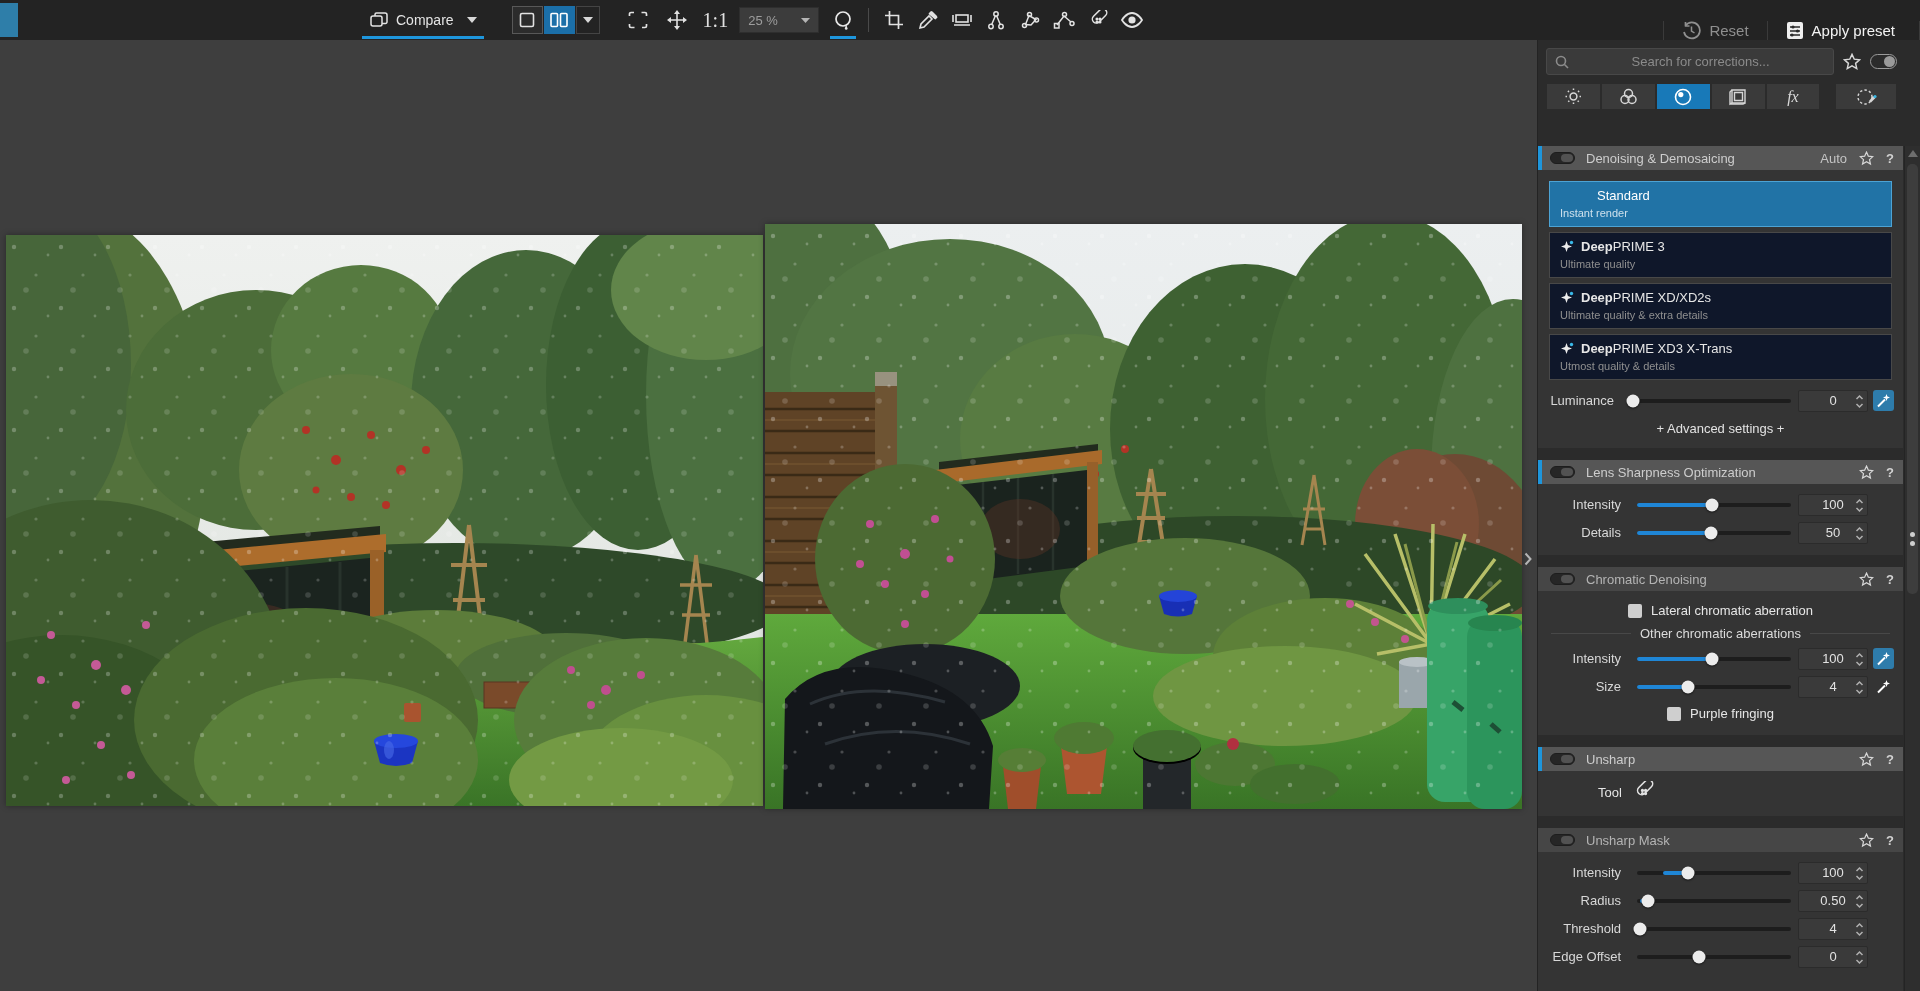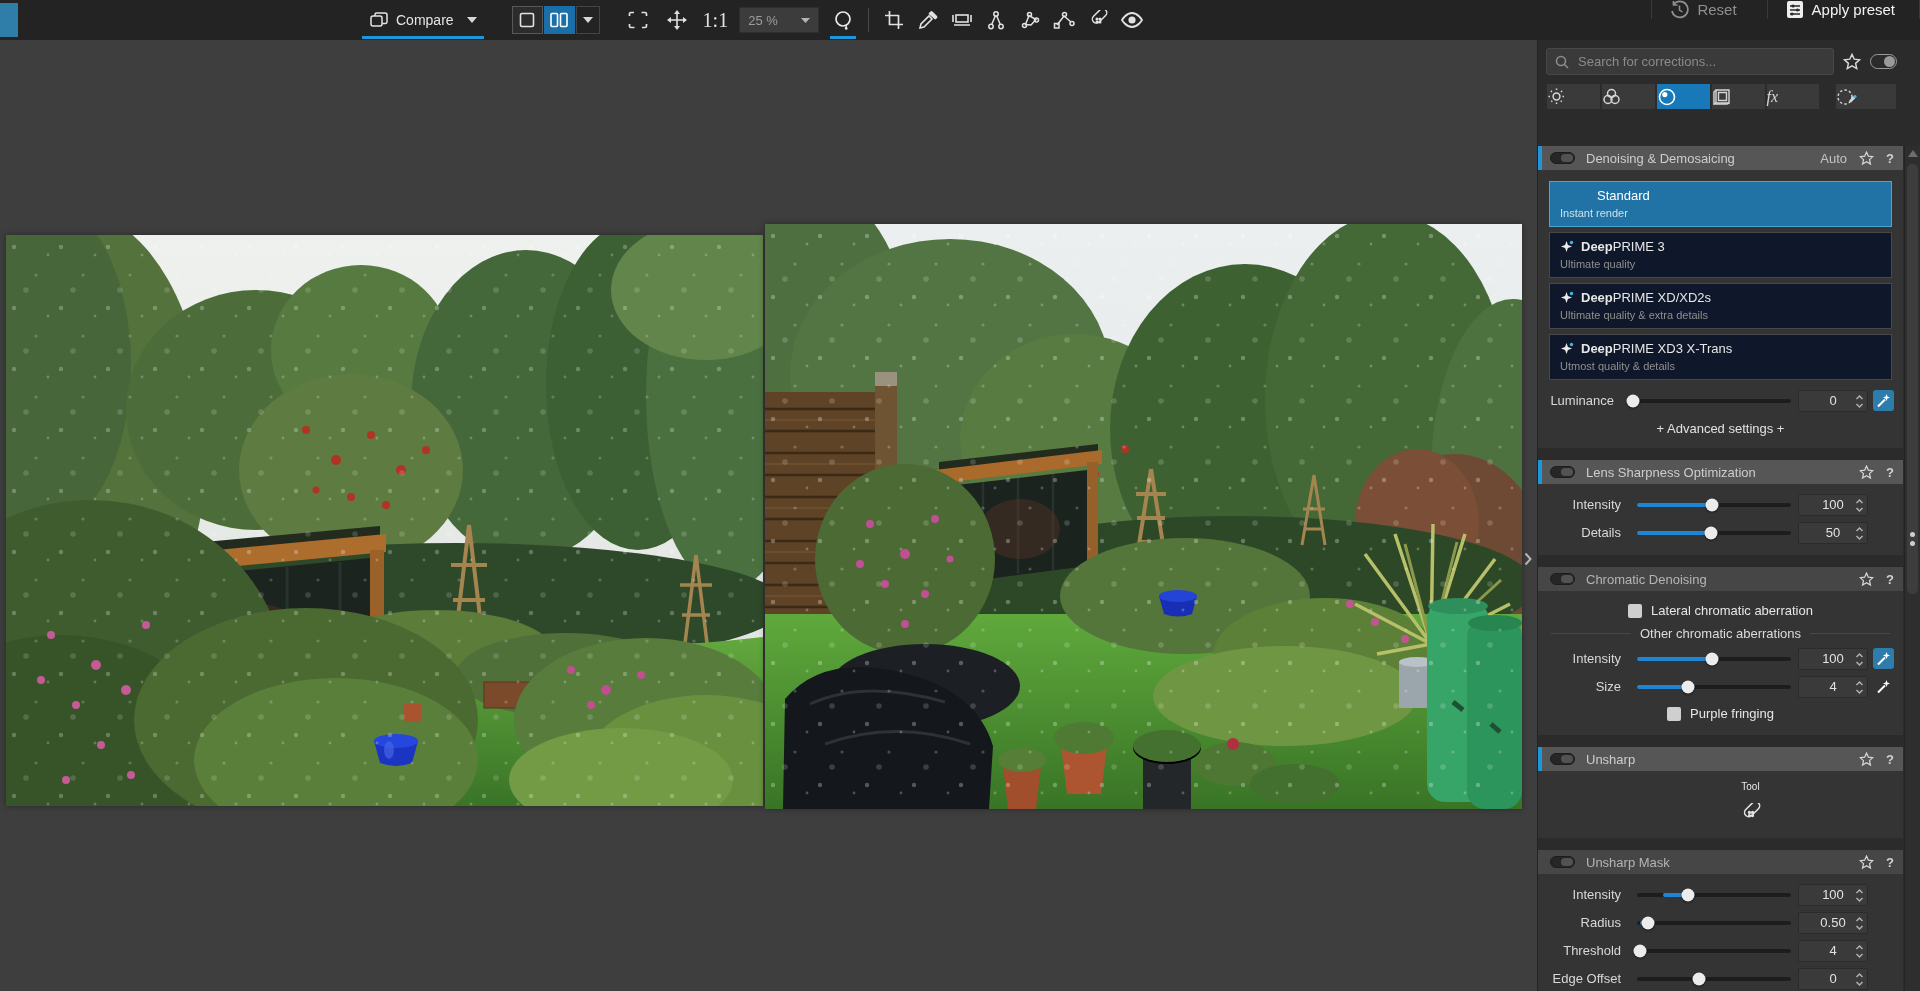--- a/index.html
+++ b/index.html
@@ -15,43 +15,43 @@
   .tb-sep{width:1px;height:24px;background:#4a4a4a;margin:0 10px;flex:none;}
   .vgroup{display:flex;align-items:center;margin-left:26px;}
   .vbtn{width:31px;height:28px;display:flex;align-items:center;justify-content:center;border:1px solid #585858;background:#2c2c2c;margin-right:1px;}
   .vbtn.active{background:#1b6fa8;border-color:#1b6fa8;}
   .vbtn.arrow{border-color:#444;background:transparent;width:24px;}
   .zoomgroup{display:flex;align-items:center;gap:9px;margin-left:22px;}
   .ibtn{position:relative;width:30px;height:40px;display:flex;align-items:center;justify-content:center;color:#e0e0e0;}
   .ratio{color:#e0e0e0;font-size:20px;padding:0 2px;font-family:Liberation Serif, serif;}
   .zoomsel{display:flex;align-items:center;justify-content:space-between;width:80px;height:26px;background:#3c3c3c;border:1px solid #2e2e2e;color:#9d9d9d;font-size:13px;padding:0 8px;}
   .toolsgroup{display:flex;align-items:center;gap:4px;}
-  .tb-right{margin-left:auto;display:flex;align-items:flex-start;height:40px;gap:12px;}
+  .tb-right{margin-left:auto;display:flex;align-items:flex-end;height:40px;}
   .tb-action{display:flex;align-items:center;gap:8px;padding:0 18px;font-size:15px;border-left:1px solid #3a3a3a;}
   .tb-action.reset{color:#8f8f8f;}
   .tb-action.apply{color:#f2f2f2;border-right:1px solid #3a3a3a;padding-right:24px;}
   svg.ic{display:block;}
 
   
   .viewer{position:absolute;left:0;top:40px;width:1537px;height:951px;background:#3e3e3e;}
   .photo{position:absolute;box-shadow:0 0 6px rgba(0,0,0,.35);}
   .photo svg{display:block;width:100%;height:100%;}
   .collapse-tab{position:absolute;left:1519px;top:501px;width:18px;height:36px;display:flex;align-items:center;justify-content:center;color:#b5b5b5;}
 
   
   .panel{position:absolute;left:1537px;top:40px;width:383px;height:951px;background:#2b2b2b;border-left:1px solid #232323;}
   .panel-inner{position:absolute;left:0;top:0;right:17px;bottom:0;}
   .searchrow{display:flex;align-items:center;gap:9px;margin:8px 6px 0 8px;}
   .sbox{flex:1;height:27px;background:#3a3a3a;border:1px solid #484848;border-radius:3px;display:flex;align-items:center;gap:7px;padding:0 8px;}
-  .sbox input{flex:1;background:transparent;border:0;outline:none;color:#c9c9c9;font-size:13px;min-width:0;}
+  .sbox input{flex:1;background:transparent;border:0;outline:none;color:#c9c9c9;font-size:13px;min-width:0;text-align:center;}
   .sbox input::placeholder{color:#8b8b8b;}
   .switch{width:27px;height:15px;border:1px solid #9a9a9a;border-radius:8px;position:relative;flex:none;}
   .switch::after{content:'';position:absolute;right:1px;top:1px;width:11px;height:11px;border-radius:50%;background:#9a9a9a;}
   .tabs{display:flex;margin:8px 6px 0 8px;}
-  .tab{width:57px;height:27px;background:#3a3a3a;border:1px solid #2b2b2b;display:flex;align-items:center;color:#d6d6d6;}
+  .tab{width:57px;height:27px;background:#3a3a3a;border:1px solid #2b2b2b;display:flex;align-items:center;justify-content:center;color:#d6d6d6;}
   .tab.active{background:#1879b8;color:#fff;}
   .tab.local{margin-left:15px;width:64px;}
   .fxtxt{font-family:"Liberation Serif",serif;font-style:italic;font-size:16px;color:#d8d8d8;}
 
   .sections{margin-top:36px;}
   .section{background:#343434;margin-bottom:12px;}
   .shead{position:relative;height:24px;display:flex;align-items:center;padding:0 9px 0 12px;font-size:13px;}
   .shead.on{background:#565656;color:#cdcdcd;}
   .shead.off{background:#464646;color:#b4b4b4;}
   .shead.on::before{content:'';position:absolute;left:0;top:0;bottom:0;width:4px;background:#1e96dc;}
@@ -81,21 +81,21 @@
   .sval .spin{position:absolute;right:3px;top:3px;}
   .wslot{width:23px;height:23px;margin-left:4px;display:flex;align-items:center;justify-content:center;flex:none;}
   .wand-btn{width:21px;height:21px;display:flex;align-items:center;justify-content:center;border-radius:3px;}
   .wand-btn.bluebg{background:#2e7cab;}
 
   .adv{text-align:center;color:#e2e2e2;font-size:13px;padding:6px 0 4px 0;}
   .chkrow{display:flex;align-items:center;justify-content:center;gap:9px;height:23px;color:#e6e6e6;font-size:13px;margin:2px 0;}
   .chk{width:14px;height:14px;background:#cfcfcf;border-radius:2px;flex:none;}
   .divrow{display:flex;align-items:center;gap:9px;margin:4px 13px;color:#dcdcdc;font-size:13px;}
   .divrow::before,.divrow::after{content:'';flex:1;height:1px;background:#484848;}
-  .toolrow{display:flex;align-items:center;gap:11px;padding:10px 0 13px 60px;color:#e6e6e6;font-size:10px;flex-direction:column;}
+  .toolrow{display:flex;align-items:center;gap:11px;padding:10px 0 13px 60px;color:#e6e6e6;font-size:13px;}
 
   
   .vscroll{position:absolute;right:0;top:106px;bottom:0;width:16px;background:#2e2e2e;border-left:1px solid #242424;}
   .vscroll .up{position:absolute;top:4px;left:3px;width:0;height:0;border-left:5px solid transparent;border-right:5px solid transparent;border-bottom:7px solid #6e6e6e;}
   .vscroll .thumb{position:absolute;top:18px;left:2px;width:11px;height:430px;background:#3d3d3d;border-radius:5px;}
   .grab{position:absolute;right:5px;top:492px;display:flex;flex-direction:column;gap:4px;}
   .grab i{width:5px;height:5px;border-radius:50%;background:#cfcfcf;display:block;}
 </style>
 </head>
 <body>

